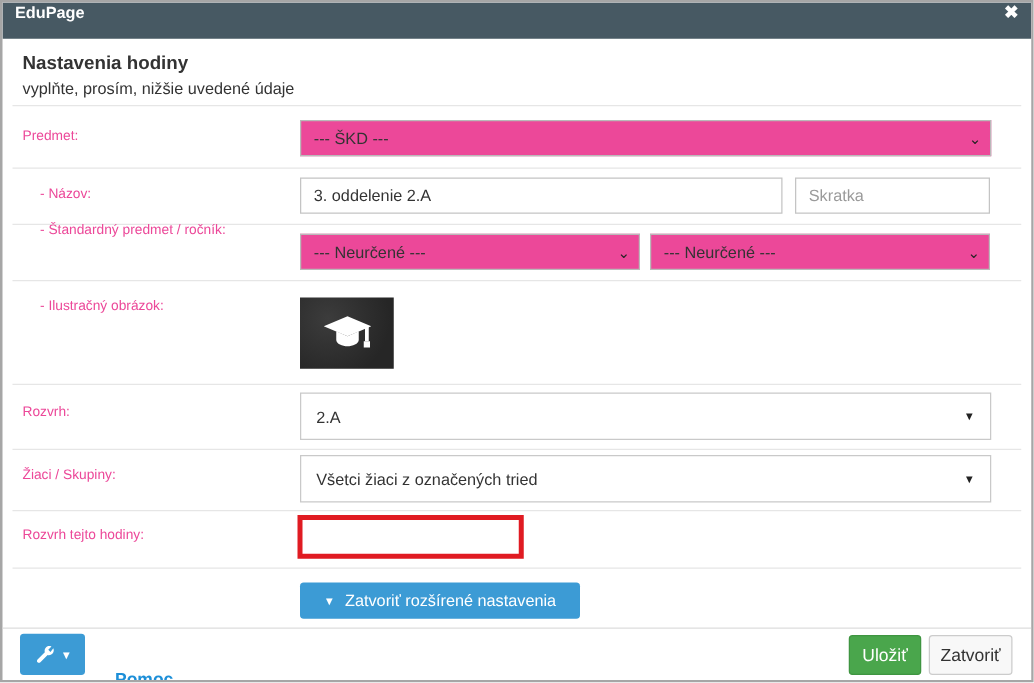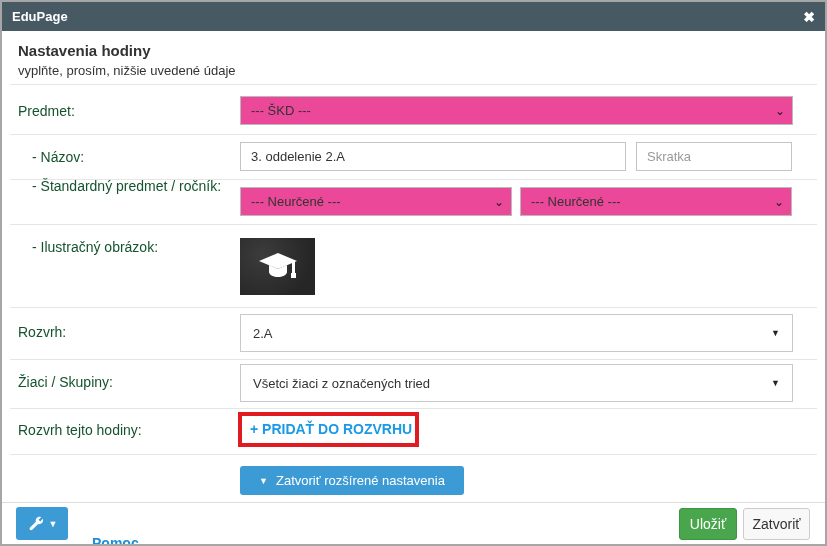--- a/index.html
+++ b/index.html
@@ -13,34 +13,34 @@
   .dialog {
     position: relative;
     width: 827px; height: 546px;
     border: 2px solid #a6a6a6;
     background: #fff;
     overflow: hidden;
   }
   .titlebar {
     position: absolute; left: 0; top: 0; right: 0; height: 29px;
     background: #475963;
-    display: flex; align-items: center;
+    display: flex; 
     padding: 0 10px;
   }
   .titlebar .title { color: #fff; font-weight: bold; font-size: 13px; }
   .titlebar .close {
     margin-left: auto; color: #fff; font-size: 14px; font-weight: bold;
     cursor: pointer; line-height: 1;
   }
   .hdr-title { position: absolute; left: 16px; top: 40px; font-size: 15px; font-weight: bold; color: #333; }
   .hdr-sub   { position: absolute; left: 16px; top: 61px; font-size: 13px; color: #333; }
 
   .sep { position: absolute; left: 8px; right: 8px; height: 1px; background: #e6e6e6; }
 
-  .lbl { position: absolute; color: #14532d; font-size: 14px; white-space: nowrap; }
+  .lbl { position: absolute; color: #ec4899; font-size: 11px; white-space: nowrap; }
   .lbl.sub { left: 30px; }
   .lbl.main { left: 16px; }
 
   .sel-wrap { position: absolute; }
   .sel-wrap select {
     width: 100%; height: 100%;
     font-family: "Liberation Sans", sans-serif; font-size: 13px; color: #333;
     border: 1px solid #b9b9b9; background: #ec4899;
     -webkit-appearance: none; appearance: none;
     padding: 0 24px 0 10px;
@@ -180,21 +180,20 @@
   <div class="sep" style="top:357px"></div>
 
   <div class="lbl main" style="top:372px">Žiaci / Skupiny:</div>
   <div class="combo" style="top:362px">
     <span>Všetci žiaci z označených tried</span>
     <span class="tri">▼</span>
   </div>
   <div class="sep" style="top:406px"></div>
 
   <div class="lbl main" style="top:420px">Rozvrh tejto hodiny:</div>
-  <span class="link-add">+ PRIDAŤ DO ROZVRHU</span>
   <div class="red-box"></div>
   <div class="sep" style="top:452px"></div>
 
   <button class="btn-advanced">
     <span class="caret">▼</span>
     <span>Zatvoriť rozšírené nastavenia</span>
   </button>
 
   <div class="footer-line"></div>
   <button class="btn-tools">

